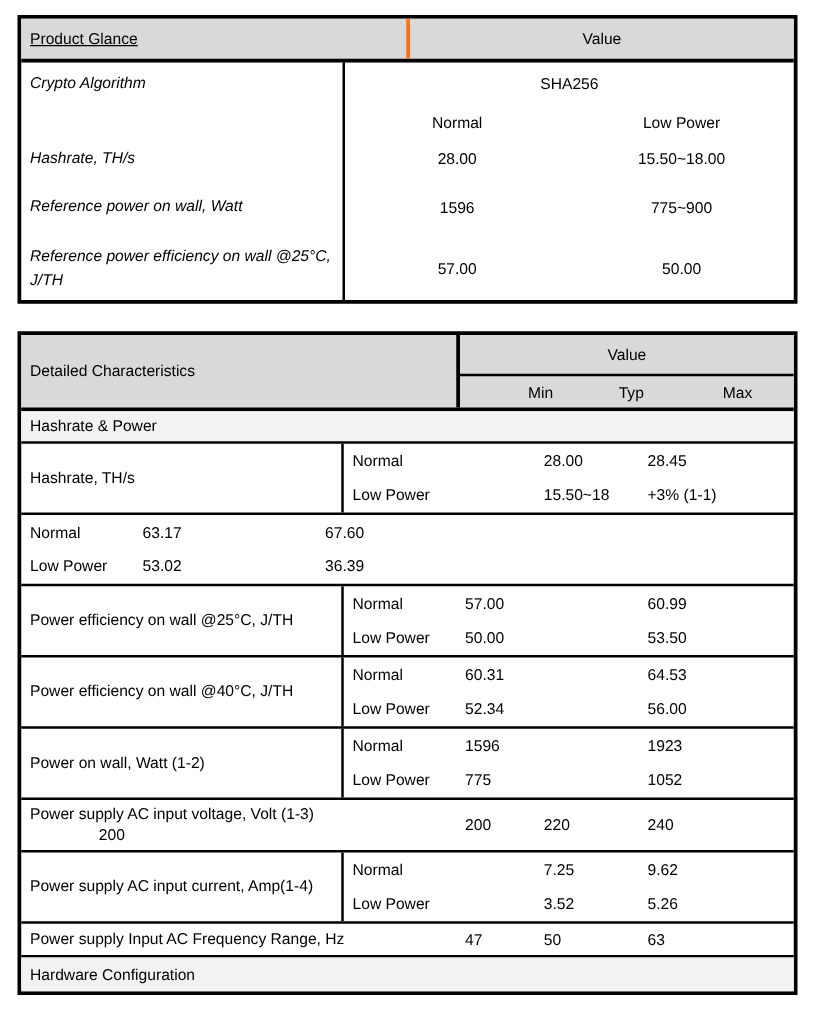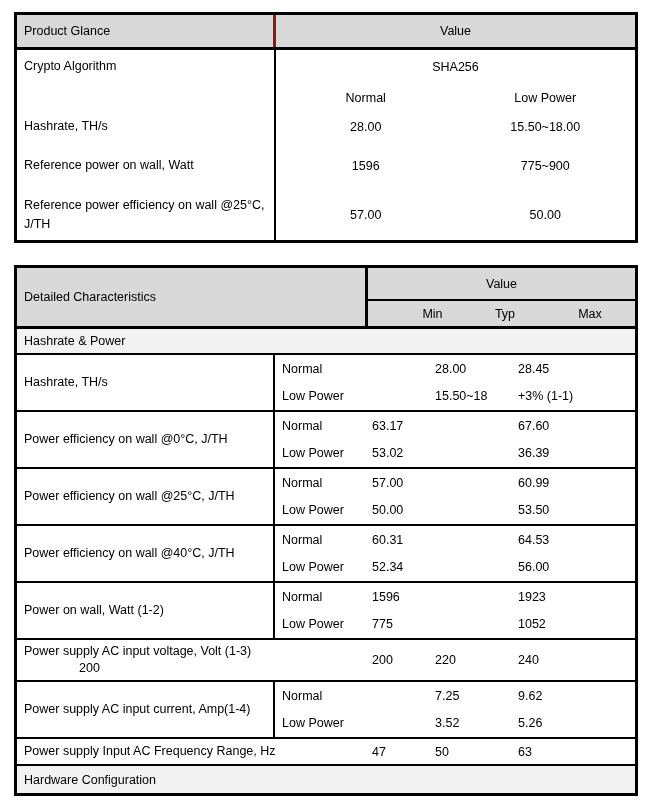--- a/index.html
+++ b/index.html
@@ -5,25 +5,25 @@
   * { margin:0; padding:0; box-sizing:border-box; }
   html,body { background:#fff; }
   .page {
     position:relative; width:652px; height:807px; background:#fff;
     font-family:"Liberation Sans", sans-serif; font-size:12.5px; color:#000;
     overflow:hidden;
   }
   
   .t1 { position:absolute; left:14px; top:12px; width:624px; height:231px; border:3px solid #000; }
   .t1-header { height:35px; display:flex; background:#d9d9d9; border-bottom:3px solid #000; }
-  .t1-h-left { width:259px; border-right:3px solid #7f1d1d; padding-left:7px; display:flex; align-items:center; }
+  .t1-h-left { width:311px; border-right:3px solid #f97316; padding-left:7px; display:flex; align-items:center;text-decoration:underline; }
   .t1-h-right { flex:1; display:flex; align-items:center; justify-content:center; }
   .t1-body { display:flex; height:190px; }
   .t1-left { width:259px; border-right:2px solid #000; display:flex; flex-direction:column; }
-  .t1-left .trow { padding-left:7px; padding-right:6px; display:flex; align-items:center; line-height:1.55; }
+  .t1-left .trow { padding-left:7px; padding-right:6px; display:flex; align-items:center; line-height:1.55;font-style:italic; }
   .t1-right { flex:1; display:flex; flex-direction:column; }
   .t1-right .trow { display:flex; }
   .r1 { height:34px; } .r2 { height:28px; } .r3 { height:30px; } .r4 { height:48px; } .r5 { height:50px; }
   .cell-half { flex:1; display:flex; align-items:center; justify-content:center; }
   .cell-full { flex:1; display:flex; align-items:center; justify-content:center; }
   
   .t2 { position:absolute; left:14px; top:265px; width:624px; height:531px; border:3px solid #000; display:flex; flex-direction:column; }
   .t2-header { display:flex; background:#d9d9d9; border-bottom:3px solid #000; height:61px; }
   .t2-h-left { width:351px; border-right:3px solid #000; display:flex; align-items:center; padding-left:7px; }
   .t2-h-right { flex:1; display:flex; flex-direction:column; }
@@ -116,21 +116,20 @@
         <div class="subrow">
           <span class="c-mode">Low Power</span>
           <span class="c-min"></span>
           <span class="c-typ">15.50~18</span>
           <span class="c-max">+3% (1-1)</span>
         </div>
       </div>
     </div>
 
     <div class="t2-row h57">
-      <div class="t2-label">Power efficiency on wall @0°C, J/TH</div>
       <div class="t2-vals">
         <div class="subrow">
           <span class="c-mode">Normal</span>
           <span class="c-min">63.17</span>
           <span class="c-typ"></span>
           <span class="c-max">67.60</span>
         </div>
         <div class="subrow">
           <span class="c-mode">Low Power</span>
           <span class="c-min">53.02</span>

